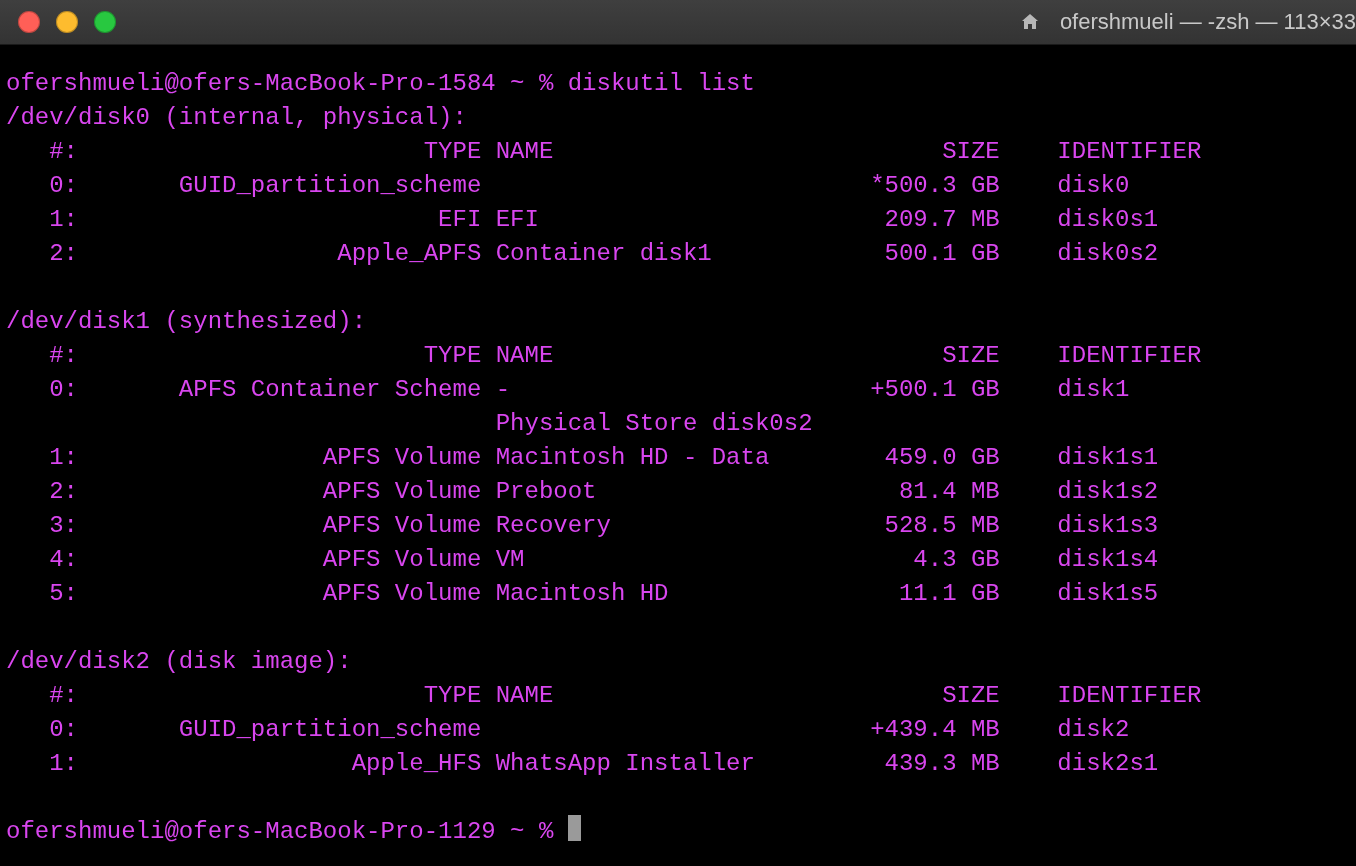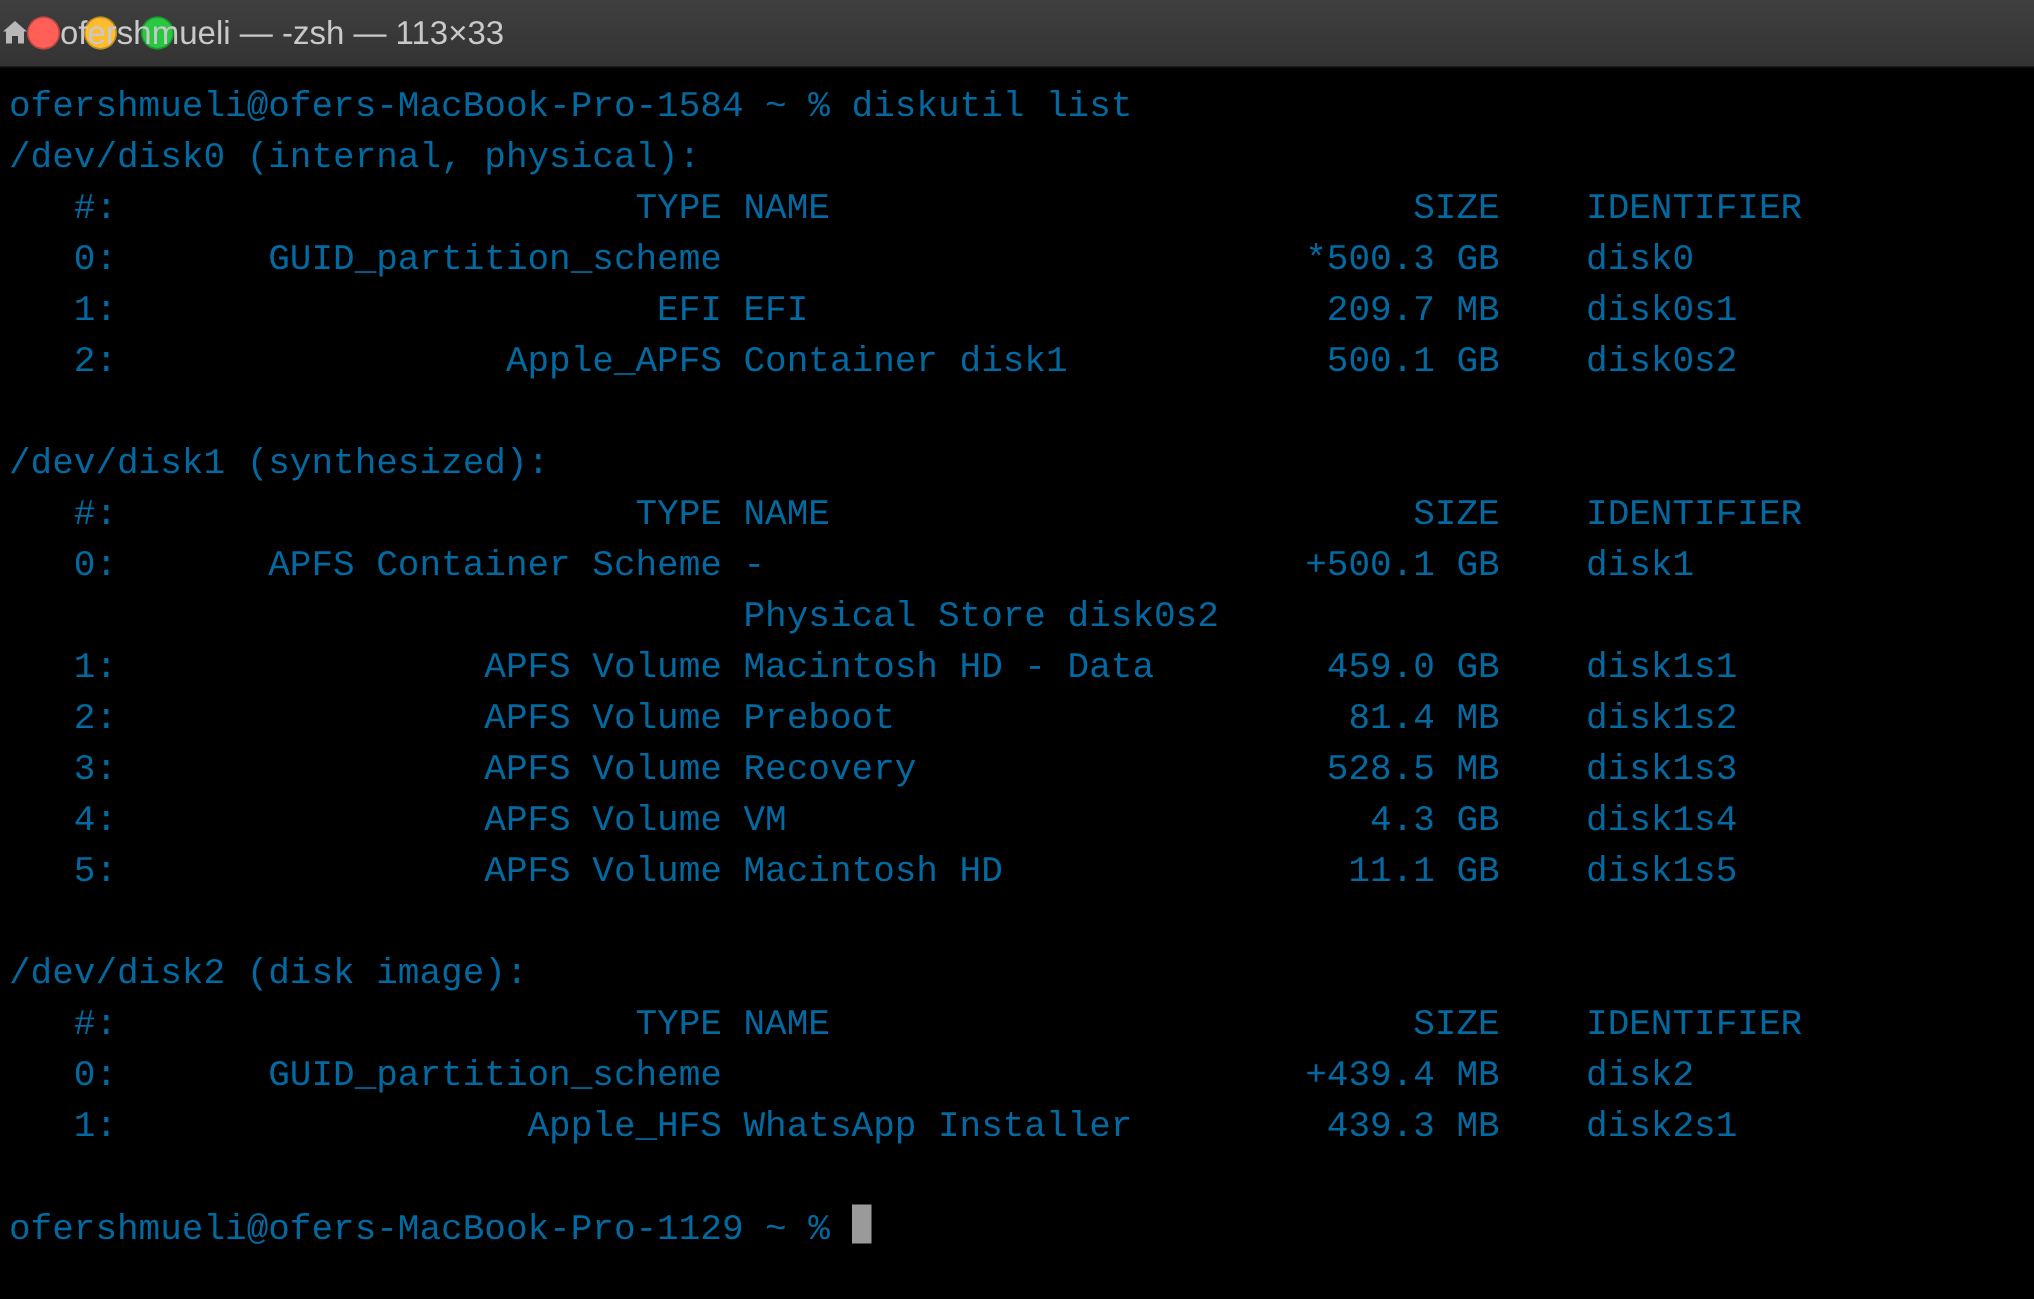--- a/index.html
+++ b/index.html
@@ -39,44 +39,45 @@
     border-radius: 50%;
     box-shadow: inset 0 0 0 1px rgba(0,0,0,0.25);
   }
   .tl.red    { background: #ff5f57; }
   .tl.yellow { background: #febc2e; }
   .tl.green  { background: #28c840; }
   .title-wrap {
     position: absolute;
     left: 0; right: 0;
     display: flex;
-    justify-content: flex-start;
+    justify-content: flex-end;
     align-items: center;
     gap: 20px;
     pointer-events: none;
     color: #c9c9c9;
     font-family: -apple-system, "Helvetica Neue", Arial, sans-serif;
     font-size: 22px;
     font-weight: 400;
   }
   .home-icon {
     width: 20px;
     height: 20px;
     display: inline-block;
   }
   .terminal-body {
     flex: 1 1 auto;
     background: #000;
-    color: #0369a1;
+    color: #d946ef;
     font-size: 24px;
     line-height: 34px;
     padding: 10px 6px 6px 6px;
     white-space: pre;
     font-family: "Menlo", "Consolas", "Liberation Mono", monospace;
     letter-spacing: 0px;
+    margin-top: 12px;
   }
   .cursor-block {
     display: inline-block;
     width: 13px;
     height: 26px;
     background: #9a9a9a;
     vertical-align: -3px;
   }
 </style>
 </head>

